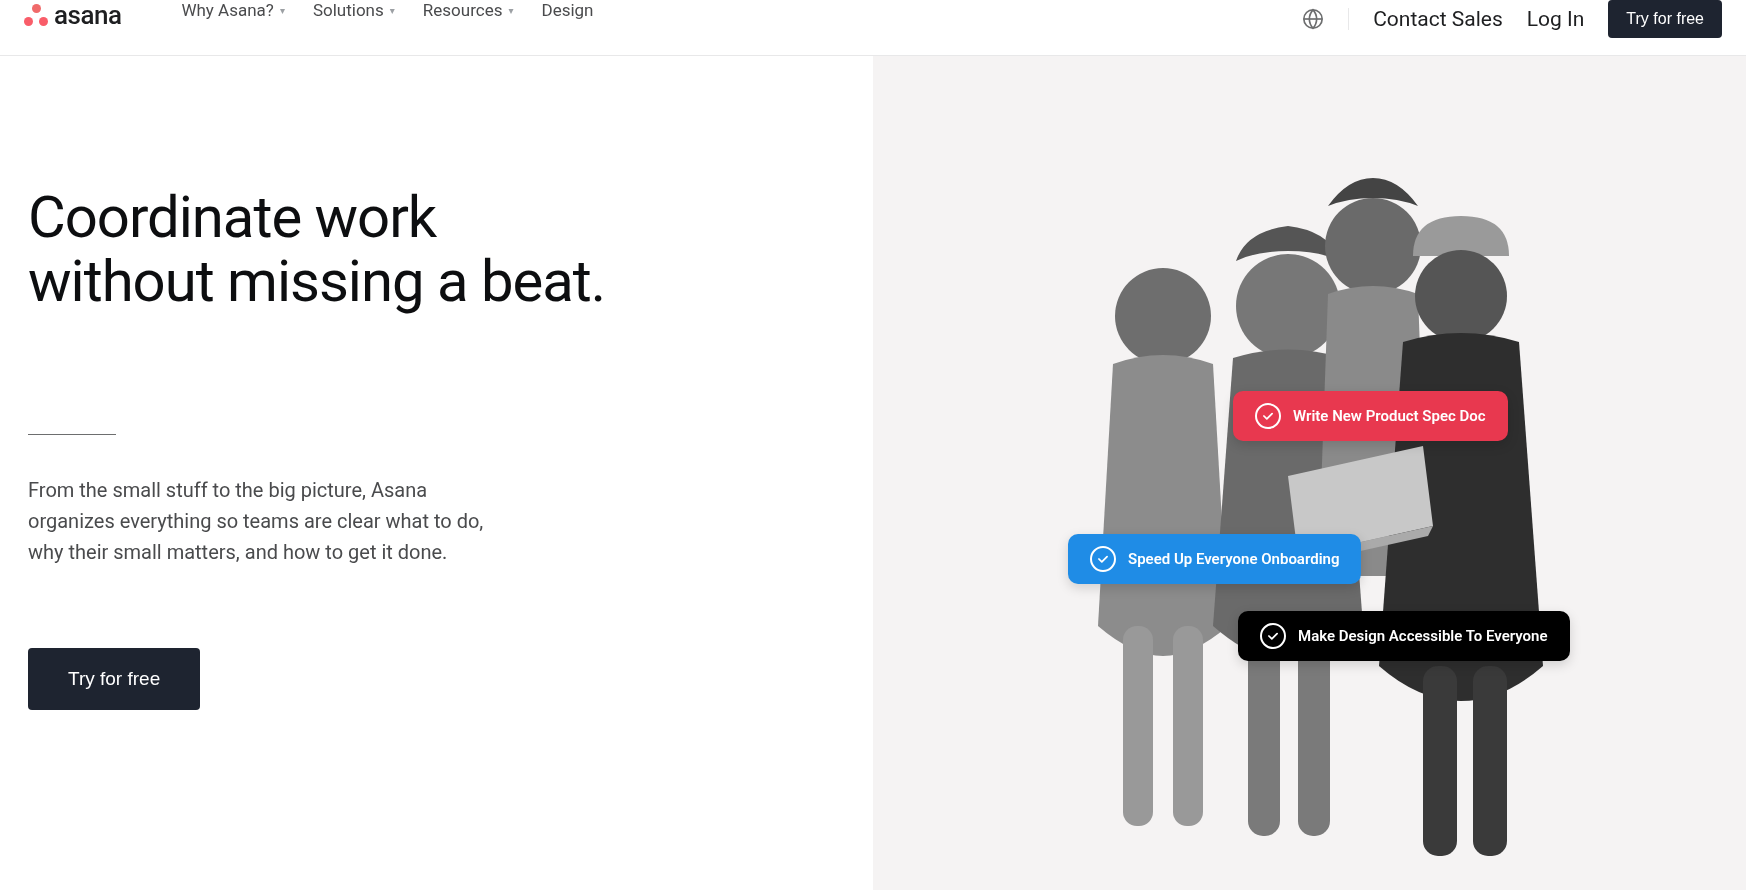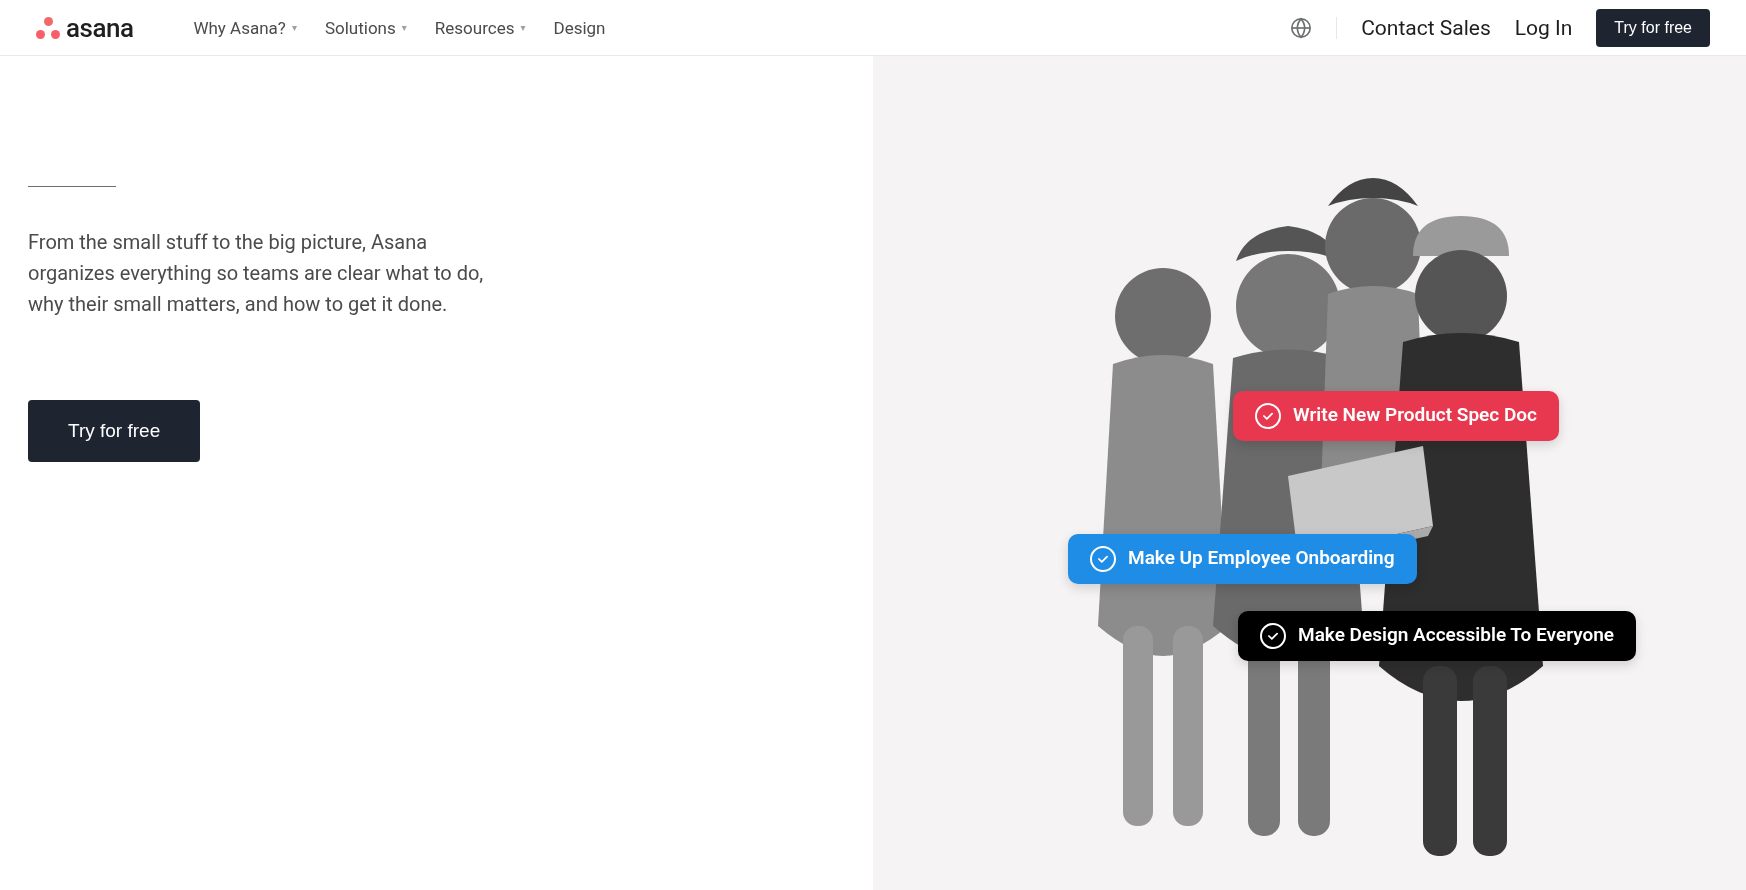--- a/index.html
+++ b/index.html
@@ -1,19 +1,19 @@
 <!DOCTYPE html>
 <html><head>
 <meta charset="utf-8">
 <style>
 * { margin: 0; padding: 0; box-sizing: border-box; }
 body { font-family: -apple-system, BlinkMacSystemFont, "Segoe UI", Roboto, Helvetica, Arial, sans-serif; background: #fff; color: #1e1f21; width: 1746px; }
 
 
-.header { display: flex; align-items: center; padding: 0 36px; height: 56px; border-bottom: 1px solid #e8e8e9; }
+.header { display: flex; align-items: flex-start; padding: 0 24px; height: 56px; border-bottom: 1px solid #e8e8e9; }
 .logo { display: flex; align-items: center; gap: 6px; margin-right: 60px; }
 .logo-mark { position: relative; width: 24px; height: 22px; }
 .logo-dot { position: absolute; width: 9px; height: 9px; border-radius: 50%; }
 .logo-dot.top { background: #f06a6a; top: 0; left: 7.5px; }
 .logo-dot.bl { background: #f95d69; bottom: 0; left: 0; }
 .logo-dot.br { background: #f95d69; bottom: 0; right: 0; }
 .logo-text { font-size: 26px; font-weight: 500; letter-spacing: -0.5px; color: #1e1f21; }
 
 .nav { display: flex; gap: 28px; }
 .nav-item { display: flex; align-items: center; gap: 6px; font-size: 17px; color: #4a4b4d; cursor: pointer; font-weight: 400; }
@@ -32,21 +32,21 @@
 
 .headline { font-size: 58px; font-weight: 400; line-height: 1.1; letter-spacing: -1px; color: #0d0e10; margin-bottom: 120px; }
 .divider { width: 88px; height: 1px; background: #6d6e6f; margin-bottom: 40px; }
 .subtext { font-size: 20px; line-height: 1.55; color: #4a4b4d; max-width: 480px; margin-bottom: 80px; }
 .cta-btn { background: #1e2430; color: #fff; padding: 20px 40px; border: none; border-radius: 4px; font-size: 19px; font-weight: 500; cursor: pointer; }
 
 
 .people { position: absolute; top: 90px; left: 200px; width: 560px; height: 720px; }
 
 
-.pill { position: absolute; display: flex; align-items: flex-start; gap: 12px; padding: 12px 22px; border-radius: 10px; font-size: 19px; font-weight: 600; color: #fff; box-shadow: 0 4px 12px rgba(0,0,0,0.15); }
+.pill { position: absolute; display: flex; align-items: center; gap: 12px; padding: 12px 22px; border-radius: 10px; font-size: 15px; font-weight: 600; color: #fff; box-shadow: 0 4px 12px rgba(0,0,0,0.15); }
 .pill-check { width: 26px; height: 26px; border: 2.5px solid #fff; border-radius: 50%; display: flex; align-items: center; justify-content: center; flex-shrink: 0; }
 .pill-check svg { width: 14px; height: 14px; }
 .pill-red { background: #e8384f; top: 335px; left: 360px; }
 .pill-blue { background: #1f8ce6; top: 478px; left: 195px; }
 .pill-green { background: #000000; top: 555px; left: 365px; }
 </style>
 </head>
 <body>
 
 <header class="header">
@@ -86,20 +86,24 @@
       </svg>
     </div>
     <span class="link">Contact Sales</span>
     <span class="link">Log In</span>
     <button class="btn-primary">Try for free</button>
   </div>
 </header>
 
 <section class="hero">
   <div class="hero-left">
+    <h1 class="headline">
+      <span>Coordinate work</span><br>
+      <span>without missing a beat.</span>
+    </h1>
     <div class="divider"></div>
     <p class="subtext">From the small stuff to the big picture, Asana organizes everything so teams are clear what to do, why their small matters, and how to get it done.</p>
     <button class="cta-btn">Try for free</button>
   </div>
 
   <div class="hero-right">
     <div class="people">
       
       <svg width="560" height="720" viewBox="0 0 560 720">
 
@@ -147,21 +151,21 @@
       </span>
       <span>Write New Product Spec Doc</span>
     </div>
 
     <div class="pill pill-blue">
       <span class="pill-check">
         <svg viewBox="0 0 24 24" fill="none" stroke="#fff" stroke-width="3" stroke-linecap="round" stroke-linejoin="round">
             <polyline points="5 12 10 17 19 8"></polyline>
           </svg>
       </span>
-      <span>Make Up Employee Onboarding</span>
+      <span>Speed Up Everyone Onboarding</span>
     </div>
 
     <div class="pill pill-green">
       <span class="pill-check">
         <svg viewBox="0 0 24 24" fill="none" stroke="#fff" stroke-width="3" stroke-linecap="round" stroke-linejoin="round">
             <polyline points="5 12 10 17 19 8"></polyline>
           </svg>
       </span>
       <span>Make Design Accessible To Everyone</span>
     </div>

